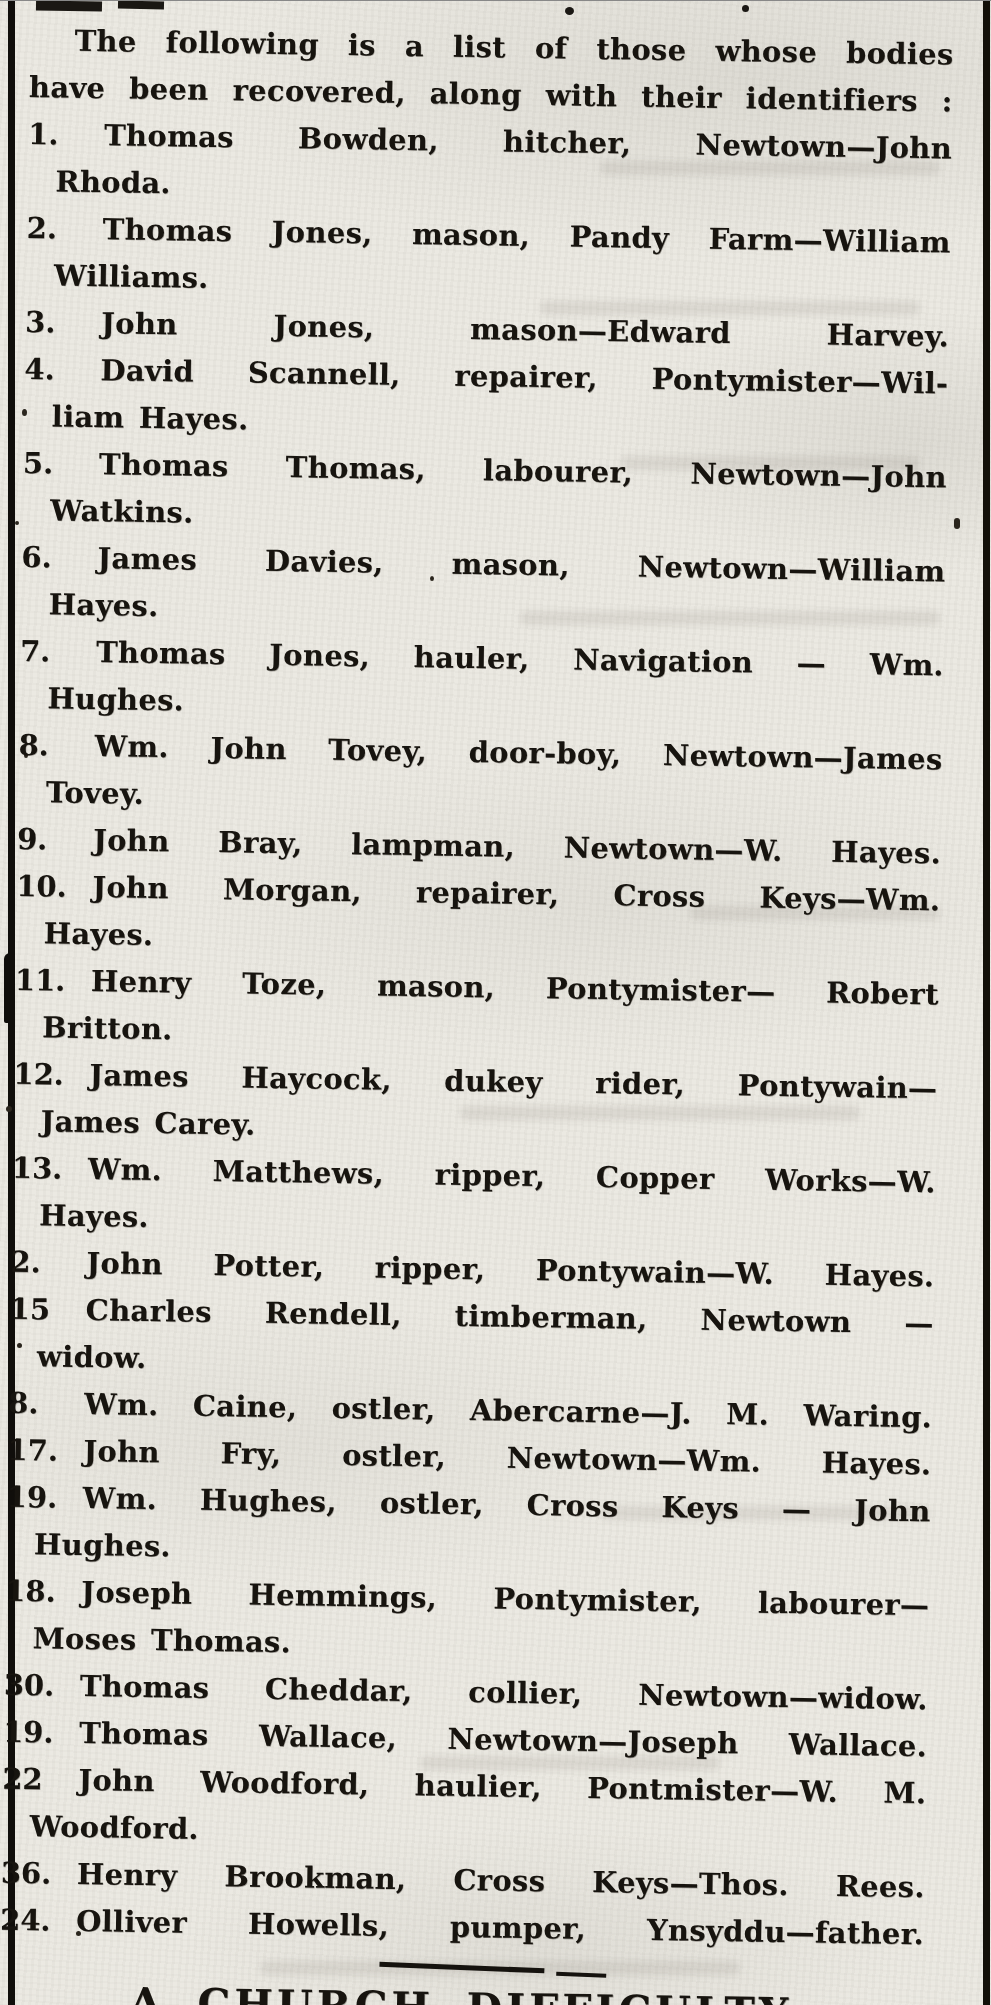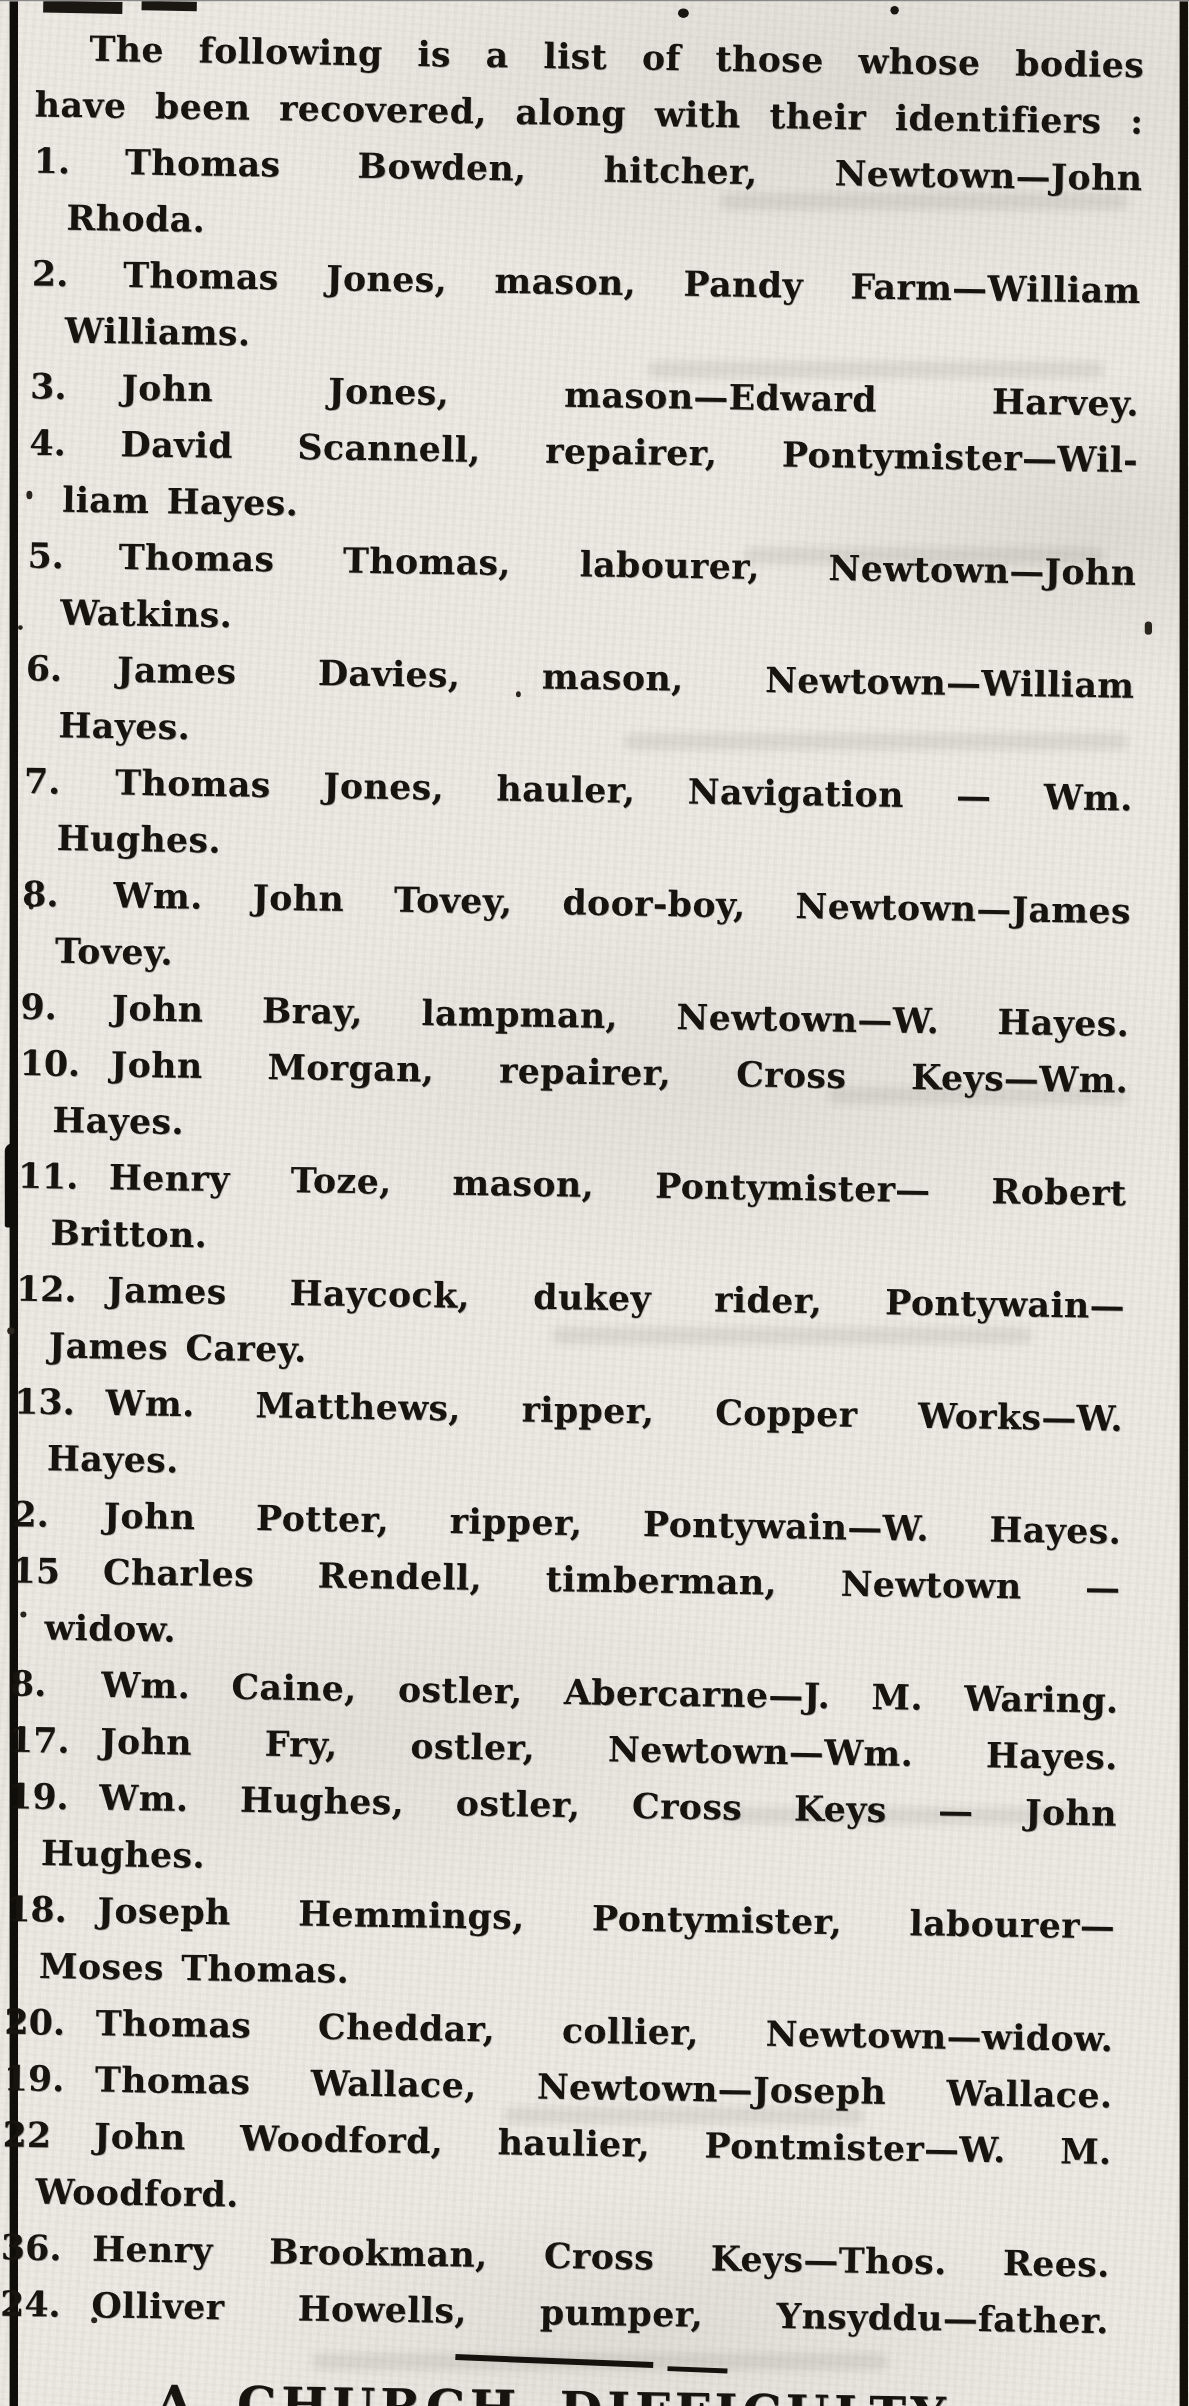--- a/index.html
+++ b/index.html
@@ -156,21 +156,21 @@
         </div>
         <div class="entry">
           <div class="line first stretch"><span class="num">19.</span>Wm. Hughes, ostler, Cross Keys — John</div>
           <div class="line cont">Hughes.</div>
         </div>
         <div class="entry">
           <div class="line first stretch"><span class="num">18.</span>Joseph Hemmings, Pontymister, labourer—</div>
           <div class="line cont">Moses Thomas.</div>
         </div>
         <div class="entry">
-          <div class="line first stretch"><span class="num">20.</span>Thomas Cheddar, collier, Newtown—widow.</div>
+          <div class="line first stretch"><span class="num">30.</span>Thomas Cheddar, collier, Newtown—widow.</div>
         </div>
         <div class="entry">
           <div class="line first stretch"><span class="num">19.</span>Thomas Wallace, Newtown—Joseph Wallace.</div>
         </div>
         <div class="entry">
           <div class="line first stretch"><span class="num">22</span>John Woodford, haulier, Pontmister—W. M.</div>
           <div class="line cont">Woodford.</div>
         </div>
         <div class="entry">
           <div class="line first stretch"><span class="num">36.</span>Henry Brookman, Cross Keys—Thos. Rees.</div>

